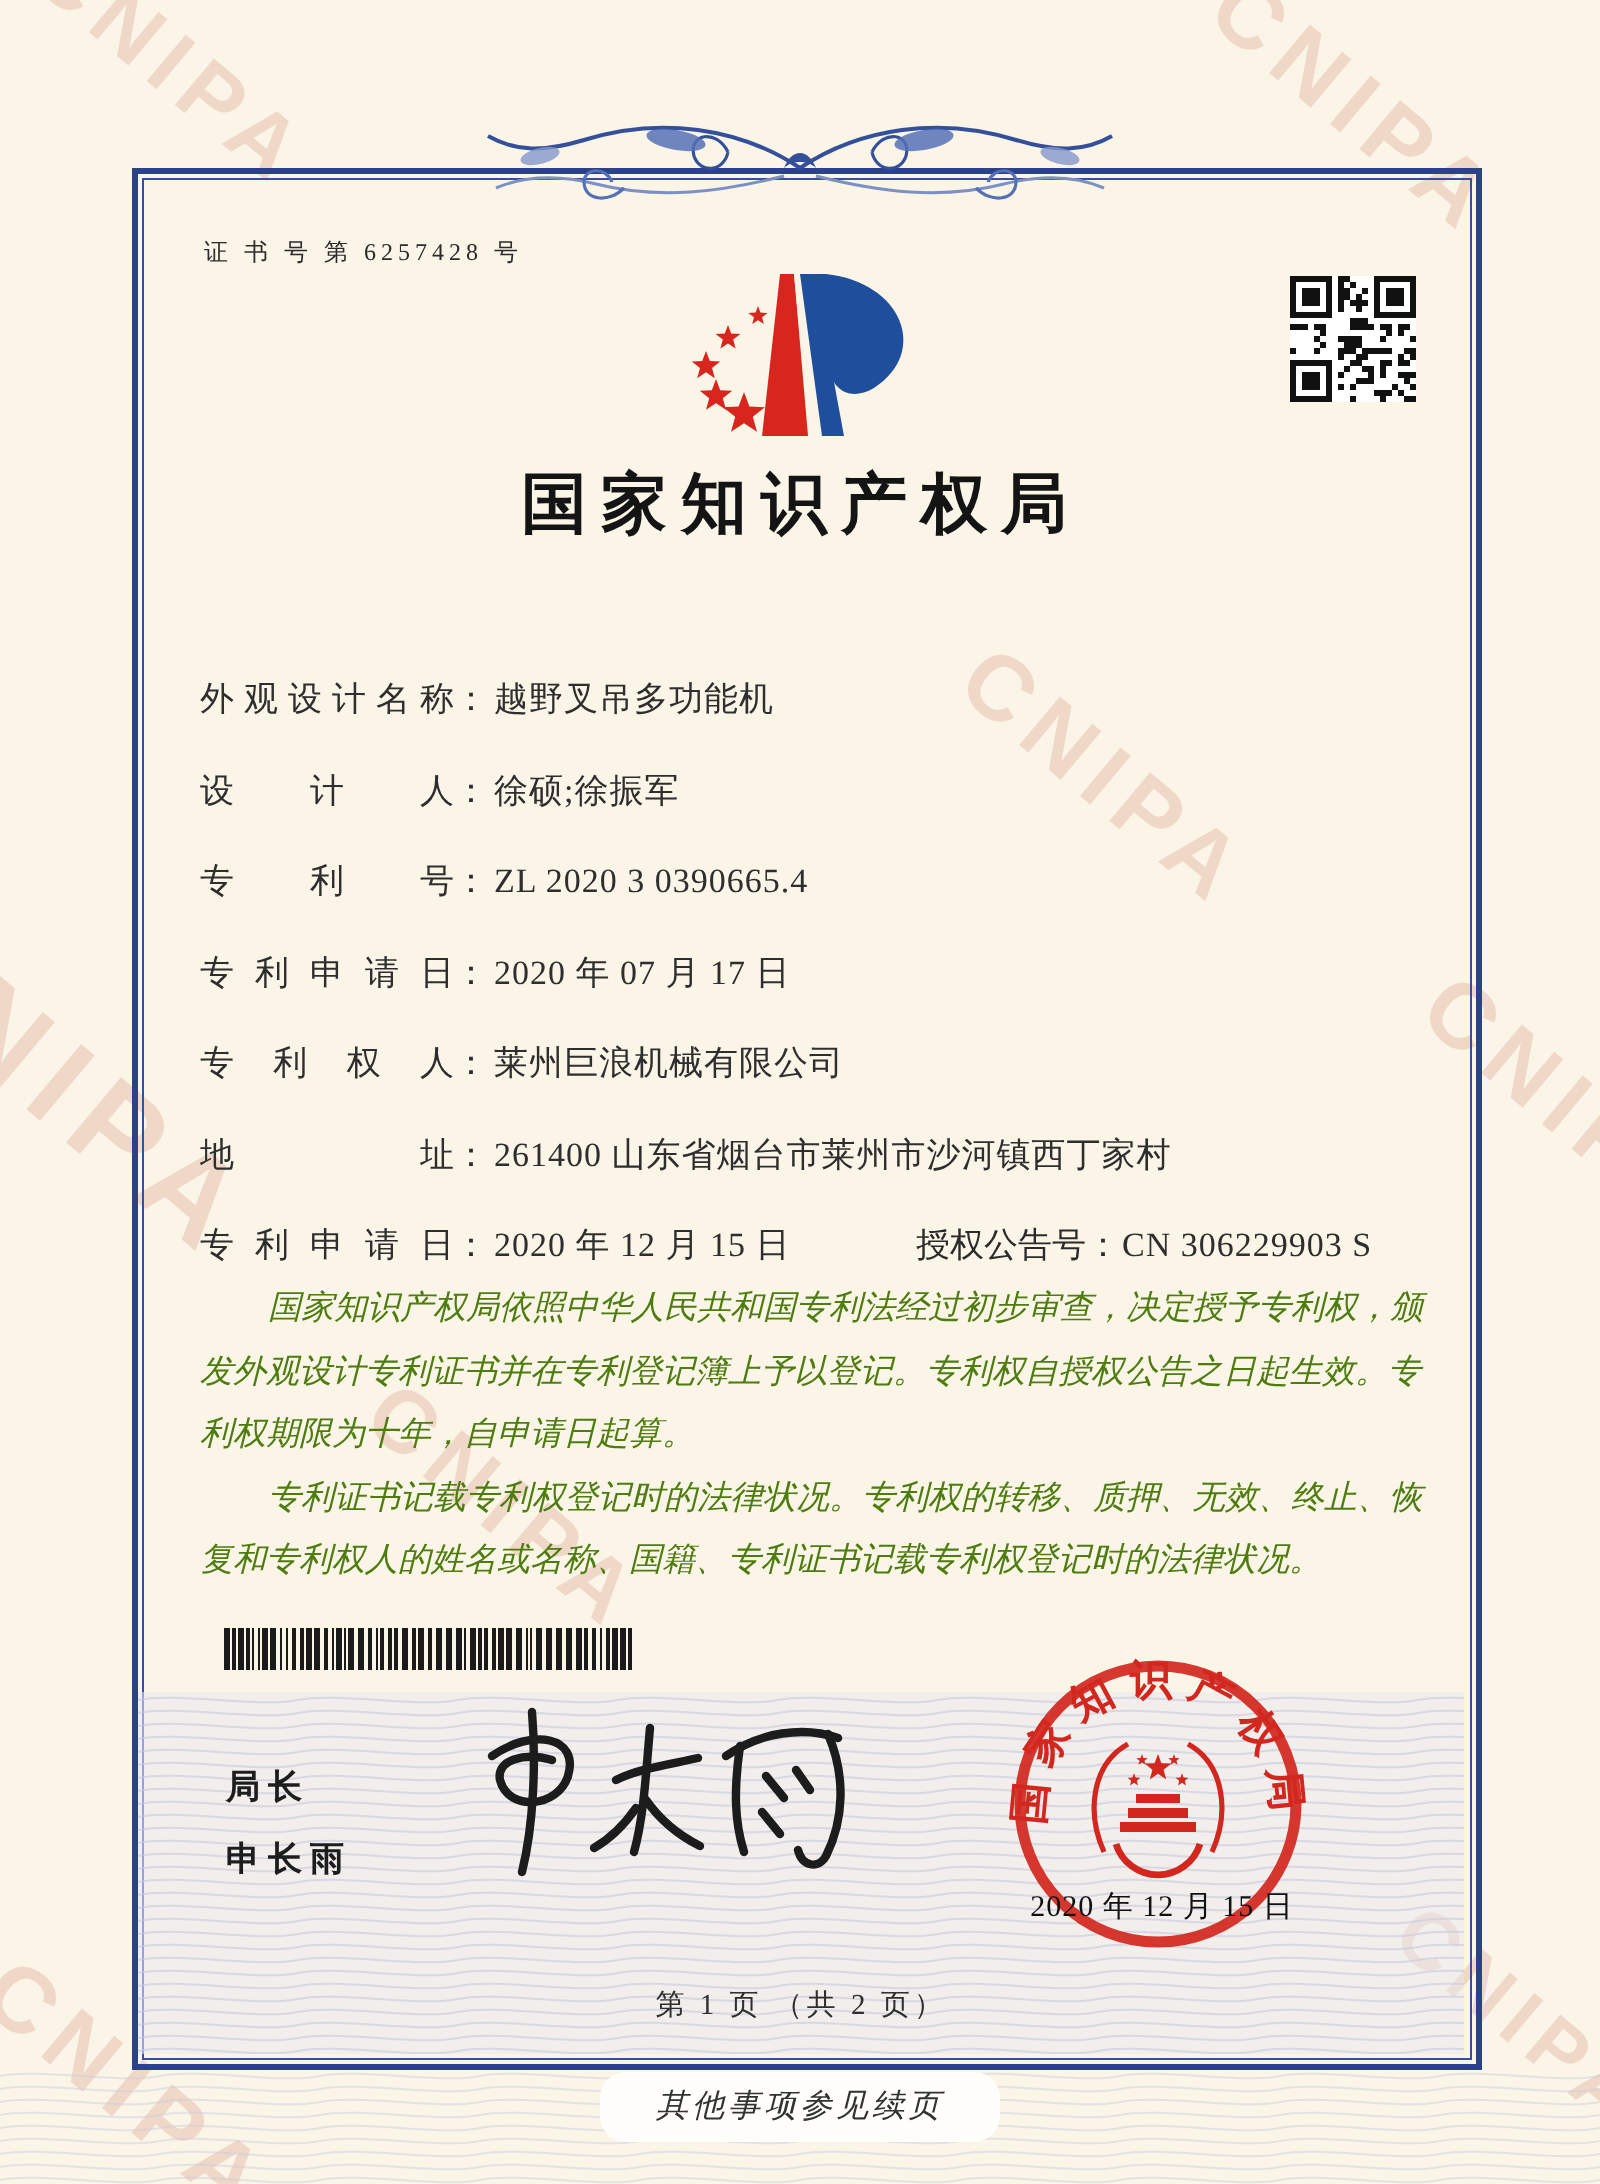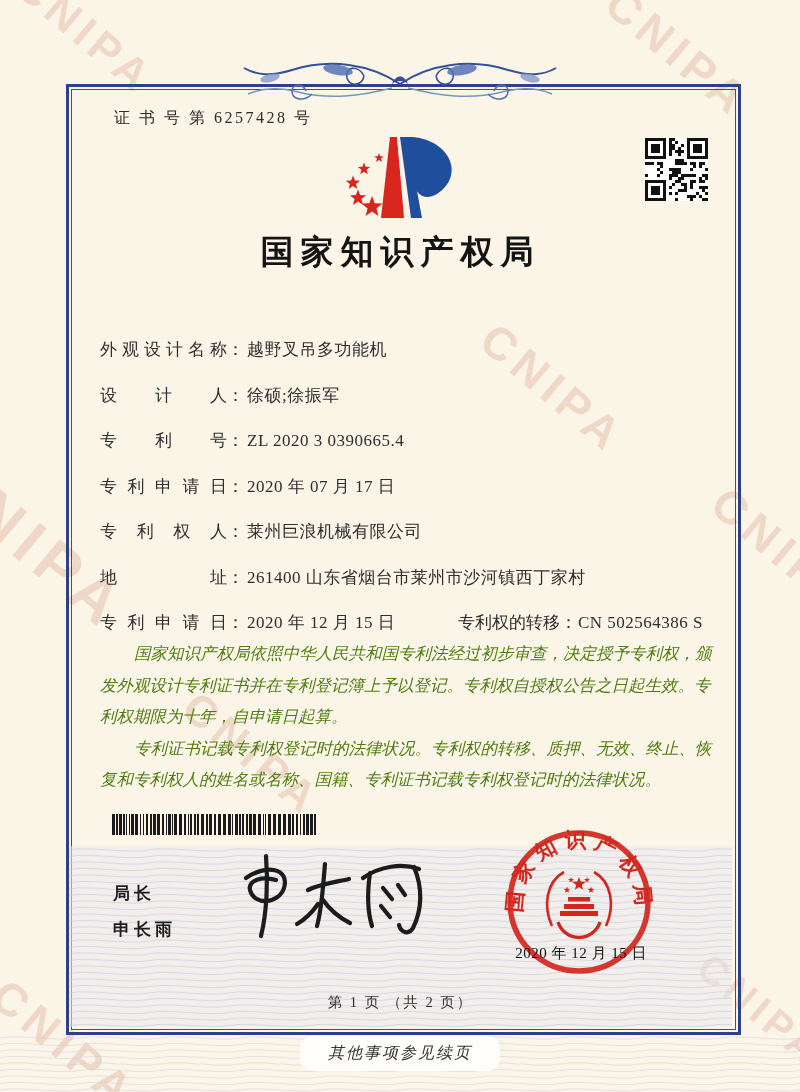--- a/index.html
+++ b/index.html
@@ -9,21 +9,21 @@
   
   .wm{position:absolute;font-family:"Liberation Sans","DejaVu Sans",sans-serif;
       font-weight:bold;color:rgba(219,158,138,0.33);letter-spacing:0.14em;
       transform:translate(-50%,-50%) rotate(40deg);white-space:nowrap;pointer-events:none;z-index:1;}
   
   .frame{position:absolute;left:66px;top:84px;width:669px;height:945px;
          border:3px solid #2c4287;z-index:2;}
   .frame-inner{position:absolute;left:2px;top:2px;right:2px;bottom:2px;border:1px solid #35509b;}
   
   .ornament{position:absolute;left:240px;top:56px;width:320px;height:58px;z-index:3;}
-  .cert-no{position:absolute;left:102px;top:108px;font-size:16px;letter-spacing:2.5px;z-index:4;margin-left:12px;}
+  .cert-no{position:absolute;left:102px;top:118px;font-size:12px;letter-spacing:2.5px;z-index:4;}
   .logo{position:absolute;left:333px;top:134px;width:140px;height:96px;z-index:4;}
   .qr{position:absolute;left:645px;top:138px;width:63px;height:63px;z-index:4;}
   .title{position:absolute;left:66px;width:669px;top:230px;text-align:center;
          font-size:33px;font-weight:bold;letter-spacing:7px;color:#141414;z-index:4;}
   
   .fields{position:absolute;left:100px;top:338px;width:600px;font-size:17px;z-index:4;}
   .frow{height:45.5px;position:relative;white-space:nowrap;}
   .flabel{display:inline-block;width:127px;text-align:justify;text-align-last:justify;color:#2e2e2e;}
   .flabel::after{content:"";}
   .fcolon{display:inline-block;width:20px;}
@@ -229,21 +229,21 @@
     </div>
     <div class="frow">
       <span class="flabel">专利权人</span><span class="fcolon">：</span><span class="fvalue">莱州巨浪机械有限公司</span>
     </div>
     <div class="frow">
       <span class="flabel">地址</span><span class="fcolon">：</span><span class="fvalue">261400 山东省烟台市莱州市沙河镇西丁家村</span>
     </div>
     <div class="frow">
       <span class="flabel">专利申请日</span><span class="fcolon">：</span><span class="fvalue">2020 年 12 月 15 日</span>
       <span class="grant-pair">
-        <span>专利权的转移</span><span class="fcolon">：</span><span class="fvalue">CN 502564386 S</span>
+        <span>授权公告号</span><span class="fcolon">：</span><span class="fvalue">CN 306229903 S</span>
       </span>
     </div>
   </div>
 
   <div class="body-text">
     <p>国家知识产权局依照中华人民共和国专利法经过初步审查，决定授予专利权，颁发外观设计专利证书并在专利登记簿上予以登记。专利权自授权公告之日起生效。专利权期限为十年，自申请日起算。</p>
     <p>专利证书记载专利权登记时的法律状况。专利权的转移、质押、无效、终止、恢复和专利权人的姓名或名称、国籍、专利证书记载专利权登记时的法律状况。</p>
   </div>
 
   <div class="waveband">

